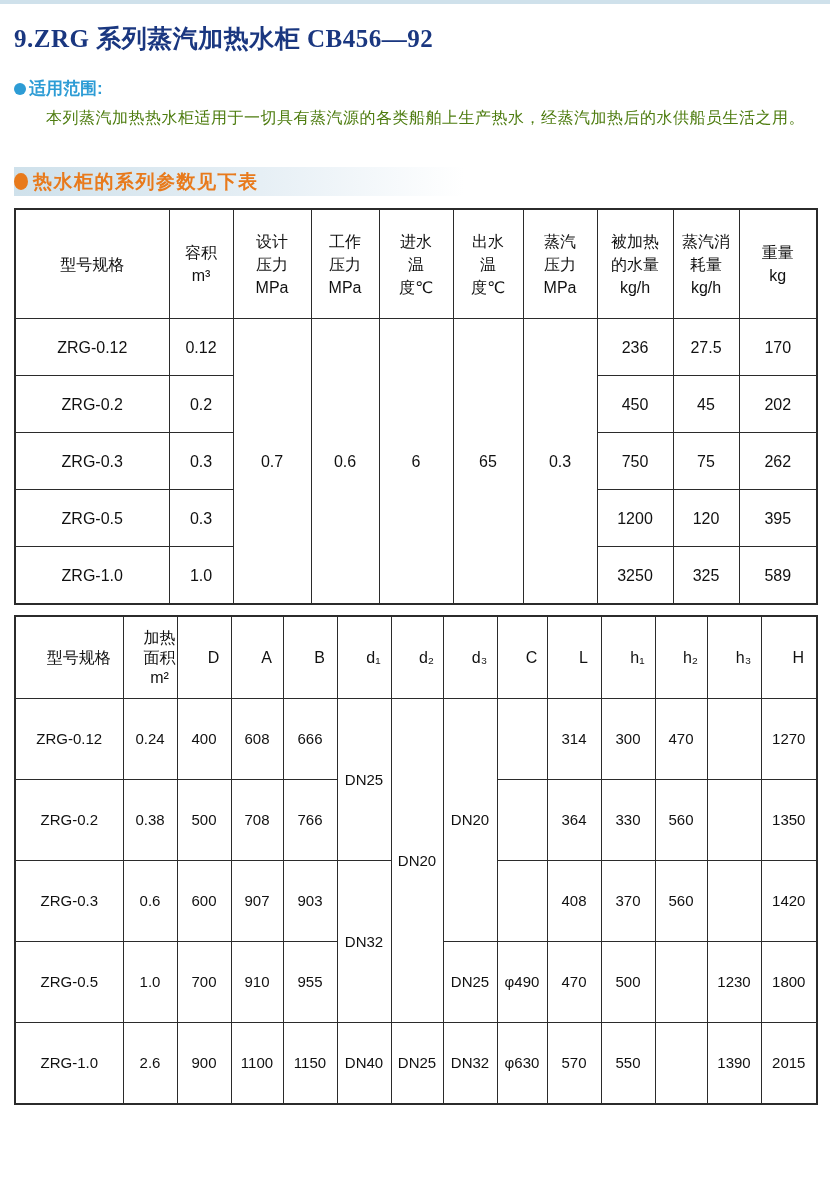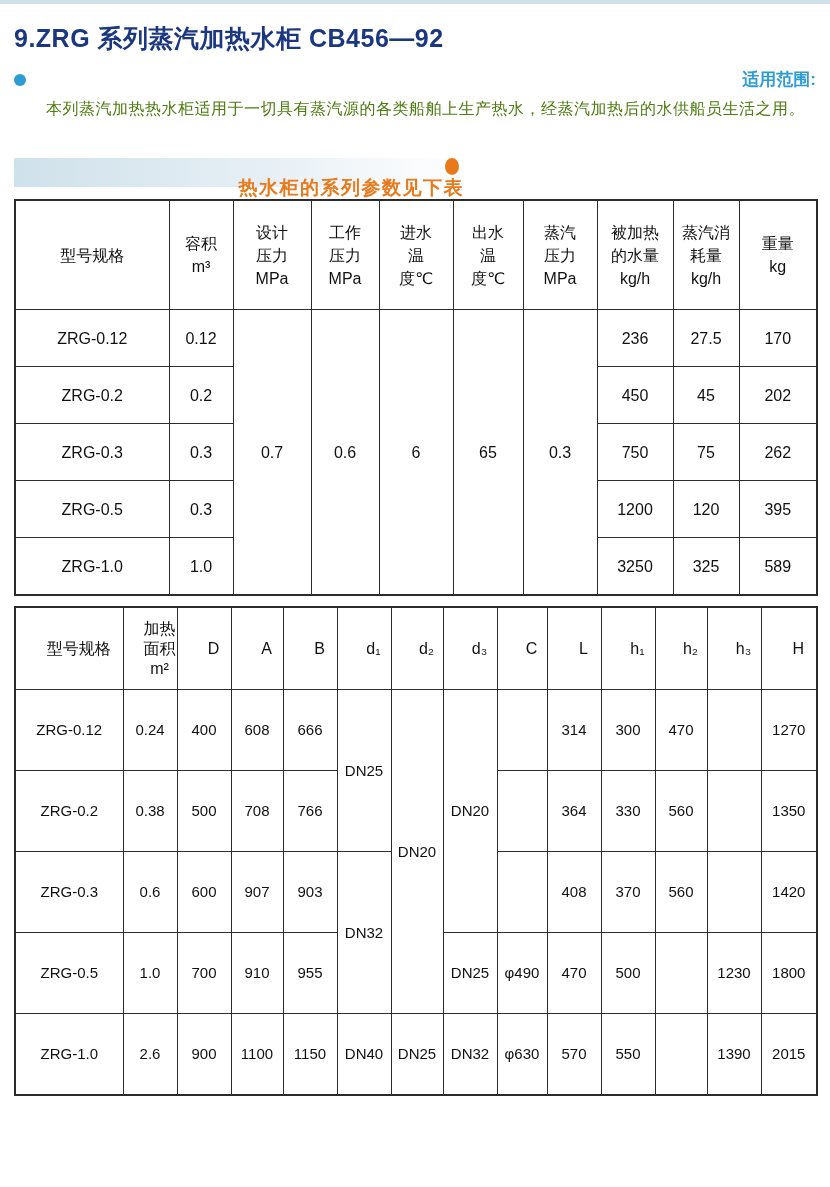--- a/index.html
+++ b/index.html
@@ -4,39 +4,39 @@
 <style>
   html,body{margin:0;padding:0;background:#ffffff;}
   .page{
     width:830px;height:1187px;background:#fff;position:relative;overflow:hidden;
     font-family:"Liberation Sans","DejaVu Sans",sans-serif;color:#111;
   }
   .top-strip{height:4px;width:100%;background:var(--strip-blue,#c2ddef);}
   .content{padding:0 14px;}
   .title{
     margin:18px 0 0 0;
-    font-family:Liberation Sans, sans-serif;
+    font-family:Liberation Serif, serif;
     font-weight:bold;font-size:25px;letter-spacing:0.5px;
     color:var(--title-blue,#1a3780);
   }
   .scope-heading{
-    margin-top:13px;font-size:17px;font-weight:bold;
-    color:var(--scope-blue,#2d9cd5);display:flex;align-items:center;justify-content:space-between;
+    margin-top:22px;font-size:17px;font-weight:bold;
+    color:var(--scope-blue,#2d9cd5);display:flex;align-items:center;
   }
   .bullet{display:inline-block;border-radius:50%;flex:0 0 auto;}
   .bullet.blue{width:12px;height:12px;background:var(--scope-blue,#2d9cd5);margin-right:3px;}
   .bullet.orange{width:14px;height:17px;background:var(--accent-orange,#e87a1c);margin-right:5px;}
   .scope-text{
     margin:6px 0 4px 0;font-size:16px;line-height:23px;color:#4d7c0f;
     text-indent:2em;letter-spacing:0.5px;
   }
   .section-heading{
     margin-top:38px;height:29px;font-size:19px;font-weight:bold;
     letter-spacing:1.5px;color:var(--accent-orange,#e87a1c);
-    display:flex;align-items:flex-end;flex-direction:column;
+    display:flex;align-items:center;
   }
   .strip1{width:450px;background:linear-gradient(to right,var(--strip-blue,#cfe1eb) 0%,#e6eff5 55%,rgba(255,255,255,0) 100%);}
   .strip2{width:630px;background:linear-gradient(to right,var(--strip-blue,#cfe1eb) 0%,#eaf2f7 65%,rgba(255,255,255,0) 100%);}
   table{border-collapse:collapse;table-layout:fixed;width:802px;border:2px solid var(--table-border,#2b2b2b);}
   td{
     border:1px solid var(--table-border,#2b2b2b);
     text-align:center;vertical-align:middle;padding:0;
     white-space:pre-line;overflow:hidden;
   }
   .t1{margin-top:12px;}

